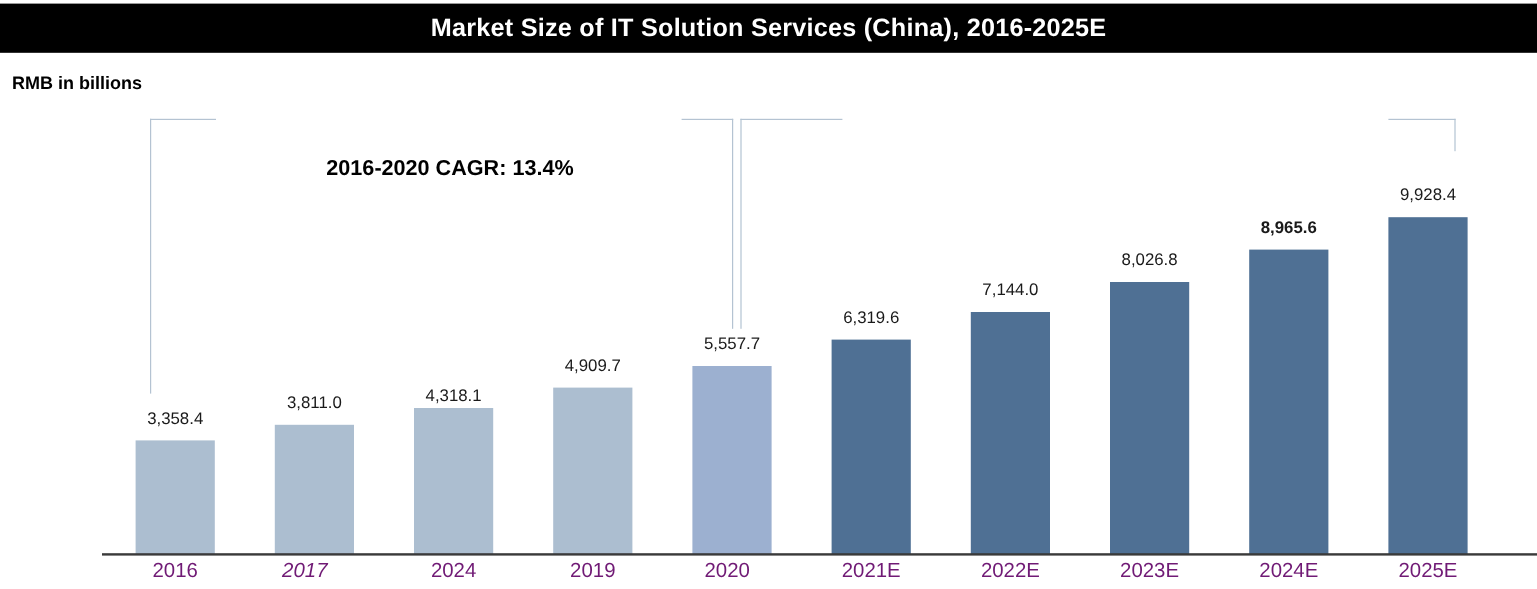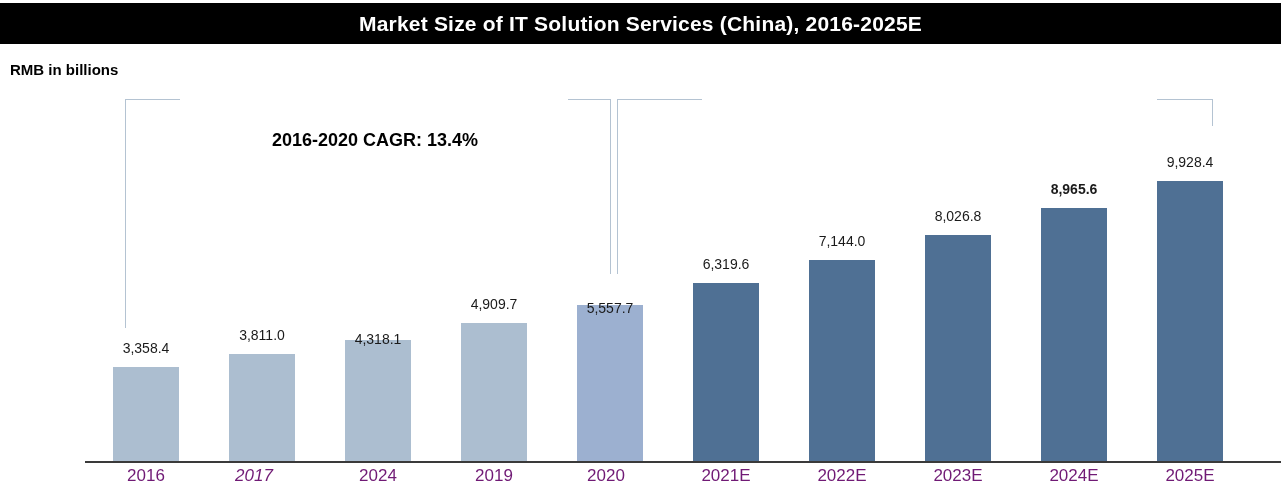--- a/index.html
+++ b/index.html
@@ -143,23 +143,23 @@
   <div class="bar" style="left:461px; width:66px; height:139px; background:#acbed0;"></div>
   <div class="bar" style="left:577px; width:66px; height:157px; background:#9cb0d0;"></div>
   <div class="bar" style="left:693px; width:66px; height:179px; background:#4f7094;"></div>
   <div class="bar" style="left:809px; width:66px; height:202px; background:#4f7094;"></div>
   <div class="bar" style="left:925px; width:66px; height:227px; background:#4f7094;"></div>
   <div class="bar" style="left:1041px; width:66px; height:254px; background:#4f7094;"></div>
   <div class="bar" style="left:1157px; width:66px; height:281px; background:#4f7094;"></div>
 
   <div class="bar-value" style="left:96px; top:340px; width:100px;">3,358.4</div>
   <div class="bar-value" style="left:212px; top:327px; width:100px;">3,811.0</div>
-  <div class="bar-value" style="left:328px; top:331px; width:100px;">4,318.1</div>
+  <div class="bar-value" style="left:328px; top:321px; width:100px;">4,318.1</div>
   <div class="bar-value" style="left:444px; top:296px; width:100px;">4,909.7</div>
-  <div class="bar-value" style="left:560px; top:278px; width:100px;margin-top:22px;">5,557.7</div>
+  <div class="bar-value" style="left:560px; top:278px; width:100px;">5,557.7</div>
   <div class="bar-value" style="left:676px; top:256px; width:100px;">6,319.6</div>
   <div class="bar-value" style="left:792px; top:233px; width:100px;">7,144.0</div>
   <div class="bar-value" style="left:908px; top:208px; width:100px;">8,026.8</div>
   <div class="bar-value" style="left:1024px; top:181px; width:100px;font-weight:bold;">8,965.6</div>
   <div class="bar-value" style="left:1140px; top:154px; width:100px;">9,928.4</div>
 
   <div id="axis-line"></div>
 
   <div class="tick-label" style="left:96px; width:100px;">2016</div>
   <div class="tick-label" style="left:204px; width:100px;font-style:italic;">2017</div>

